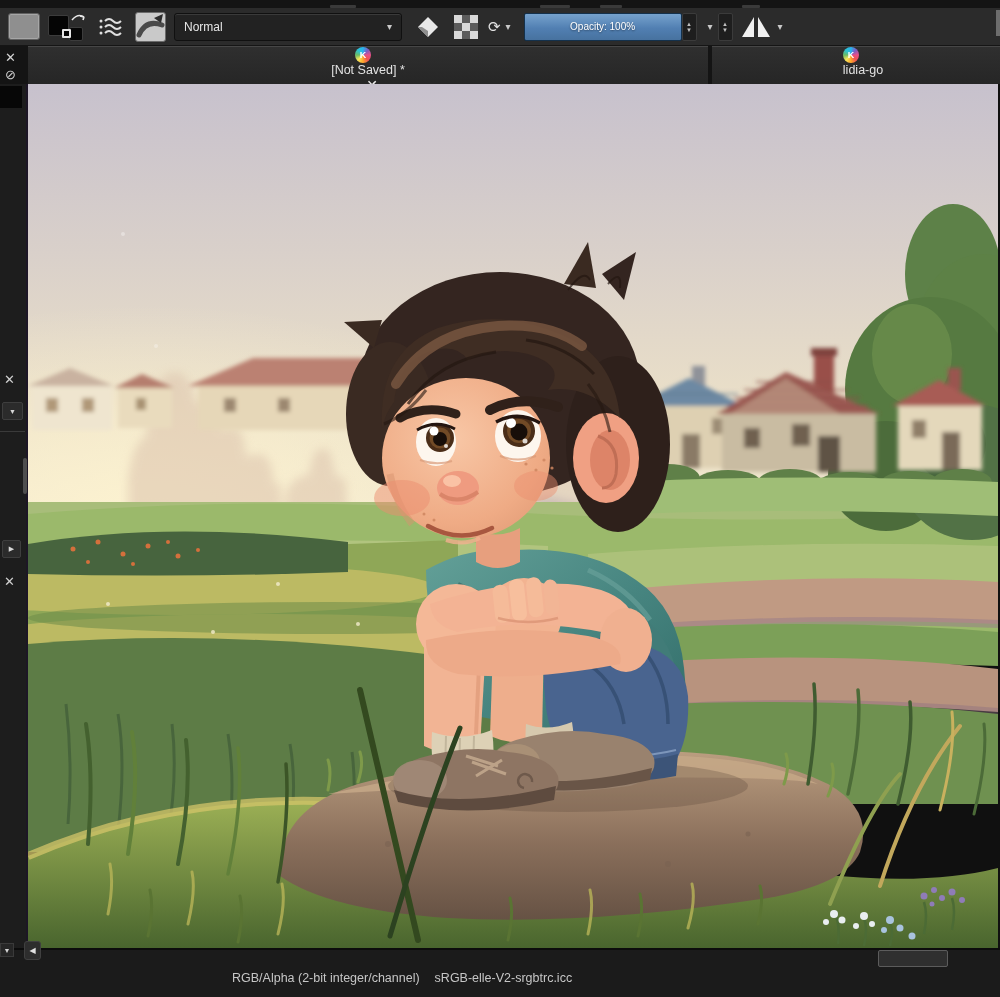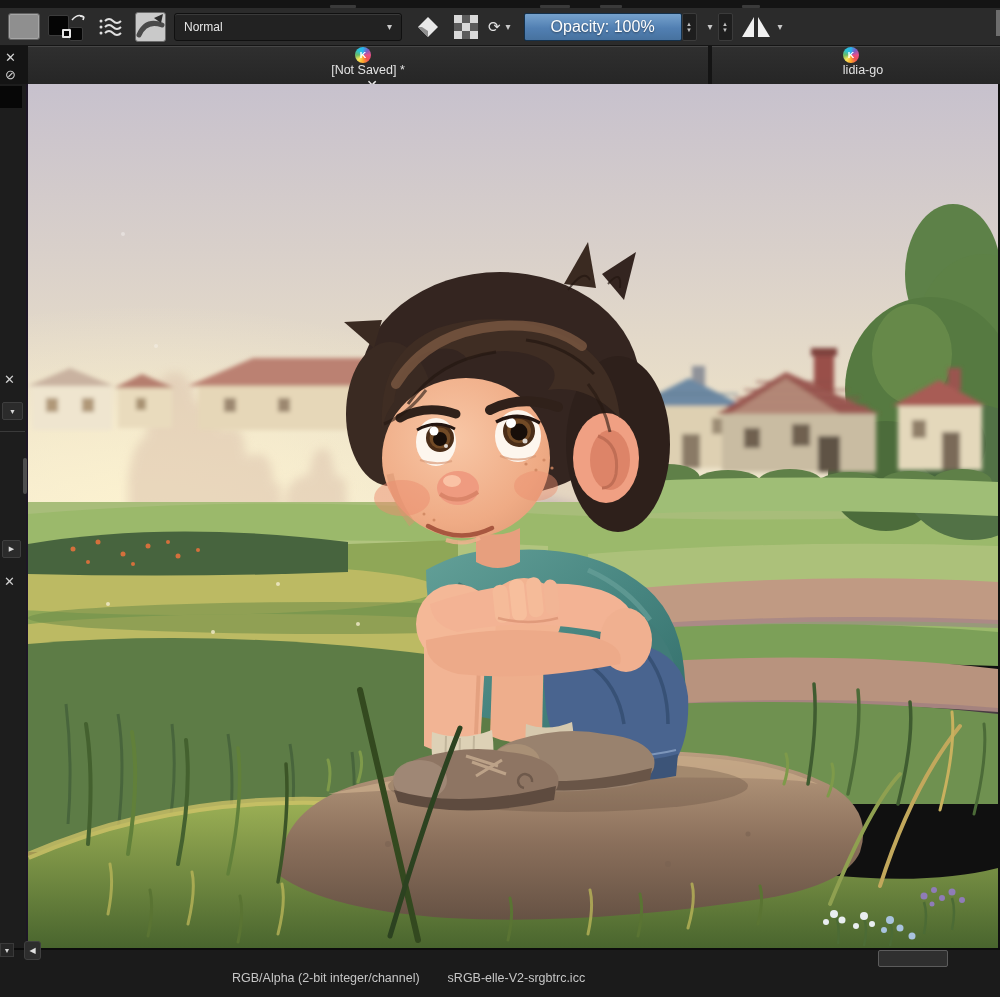--- a/index.html
+++ b/index.html
@@ -20,21 +20,21 @@
   .fgbg .bgw{position:absolute;left:14px;top:17px;width:9px;height:9px;background:#050505;border:2px solid #e6e6e6;border-radius:1px;}
   .wavy{margin-left:10px;}
   .brushthumb{margin-left:11px;width:31px;height:30px;background:#c9c9c9;border:1px solid #6b6b6b;border-radius:3px;position:relative;overflow:hidden;}
   .dropdown{margin-left:8px;width:228px;height:28px;background:#222;border:1px solid #101010;box-shadow:inset 0 1px 0 #3a3a3a;border-radius:3px;display:flex;align-items:center;padding:0 9px;color:#e6e6e6;font-size:12px;}
   .dropdown .caret{margin-left:auto;color:#c9c9c9;font-size:10px;}
   .gap14{margin-left:14px;} .gap10{margin-left:10px;} .gap8{margin-left:8px;} .gap6{margin-left:6px;}
   .glyphbtn{color:#e3e3e3;font-size:15px;}
   .caret-sm{color:#c9c9c9;font-size:10px;width:15px;text-align:center;}
   .slider{height:28px;border:1px solid #14314c;border-radius:2px;position:relative;overflow:hidden;background:#0b0b0b;display:flex;align-items:center;justify-content:center;}
   .slider .fill{position:absolute;inset:0;background:linear-gradient(#76a2cd,#517fb2 55%,#47729f);}
-  .slider .label{position:relative;color:#fff;font-size:16px;text-shadow:0 1px 2px rgba(0,0,0,.45);white-space:nowrap;}
+  .slider .label{position:relative;color:#fff;font-size:10px;text-shadow:0 1px 2px rgba(0,0,0,.45);white-space:nowrap;}
   .op{width:158px;} .sz{width:155px;} .sz .fill{right:13%;}
   .spinner{width:15px;height:28px;background:#1e1e1e;border:1px solid #3b3b3b;border-radius:2px;display:flex;flex-direction:column;align-items:center;justify-content:center;color:#c0c0c0;}
   .spinner span{font-size:6px;line-height:6px;}
   .endsliver{position:absolute;right:0;top:10px;width:4px;height:26px;background:#8a8a8a;opacity:.7;}
 
   
   .tabbar{height:38px;background:#141414;display:flex;position:relative;padding-left:28px;}
   .dockicons{position:absolute;left:0;top:0;width:28px;height:38px;color:#d5d5d5;}
   .dockicons .di{position:absolute;left:5px;font-size:13px;line-height:13px;}
   .tab{background:linear-gradient(#2f2f2f,#262626);border-top:1px solid #464646;display:flex;align-items:center;padding:0 10px;color:#e2e2e2;font-size:12.5px;position:relative;flex-direction:column;}
@@ -54,21 +54,21 @@
   .ls-x{position:absolute;left:4px;color:#d2d2d2;font-size:13px;}
   .ls-btn{position:absolute;left:2px;width:21px;height:18px;background:#2b2b2b;border:1px solid #3e3e3e;border-radius:2px;color:#d8d8d8;font-size:7px;display:flex;align-items:center;justify-content:center;}
   .ls-div{position:absolute;left:0;width:25px;height:1px;background:#3a3a3a;}
   .ls-nub{position:absolute;right:-1px;width:4px;height:36px;background:#4e4e4e;border-radius:2px;}
   .canvasview{flex:1;position:relative;background:#101010;}
   .canvasview svg{display:block;}
 
   
   .statusbar{height:49px;background:#1b1b1b;border-top:2px solid #0c0c0c;position:relative;color:#c6c6c6;font-size:12.5px;}
   .statustext{position:absolute;left:232px;top:21px;white-space:nowrap;}
-  .statustext .seg2{margin-left:28px;}
+  .statustext .seg2{margin-left:15px;}
   .sb-collapse{position:absolute;left:0;top:-7px;width:14px;height:14px;background:#262626;border:1px solid #3a3a3a;color:#d5d5d5;font-size:7px;display:flex;align-items:center;justify-content:center;}
   .sb-left{position:absolute;left:24px;top:-9px;width:17px;height:19px;background:#2d2d2d;border:1px solid #404040;border-radius:3px;color:#e2e2e2;font-size:8px;display:flex;align-items:center;justify-content:center;}
   .sb-widget{position:absolute;left:878px;top:0px;width:70px;height:17px;background:#2f2f2f;border:1px solid #5c5c5c;border-radius:2px;}
 </style>
 </head>
 <body>
 
 <div class="app">
 
   <div class="top-strip">

